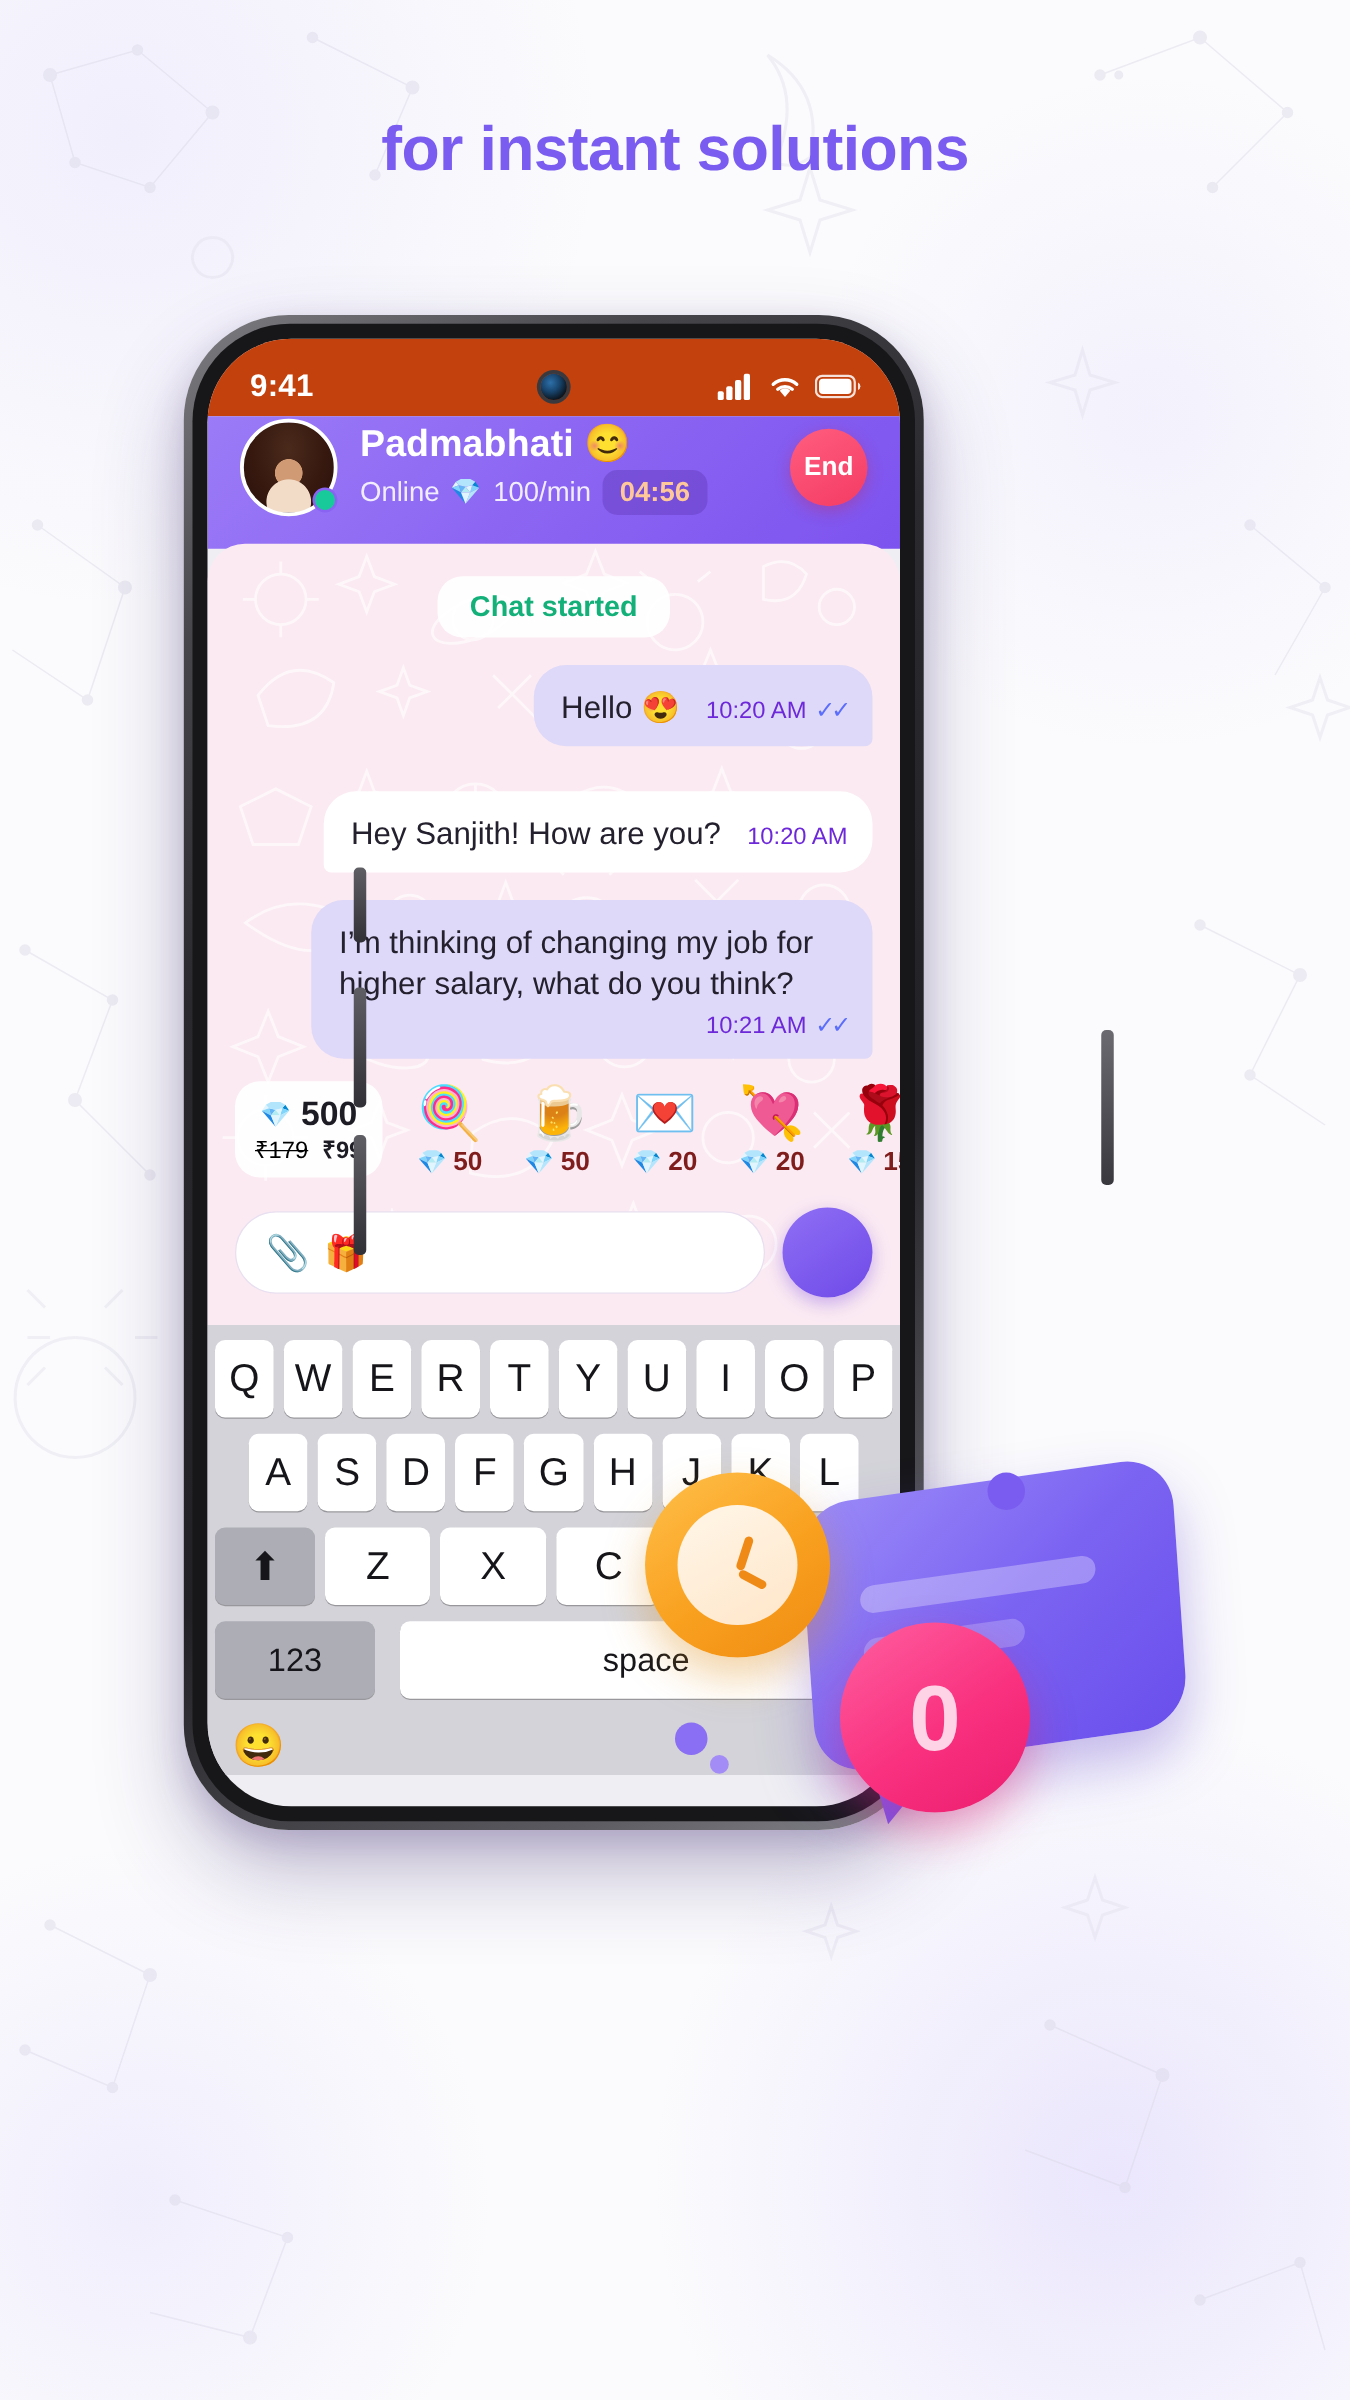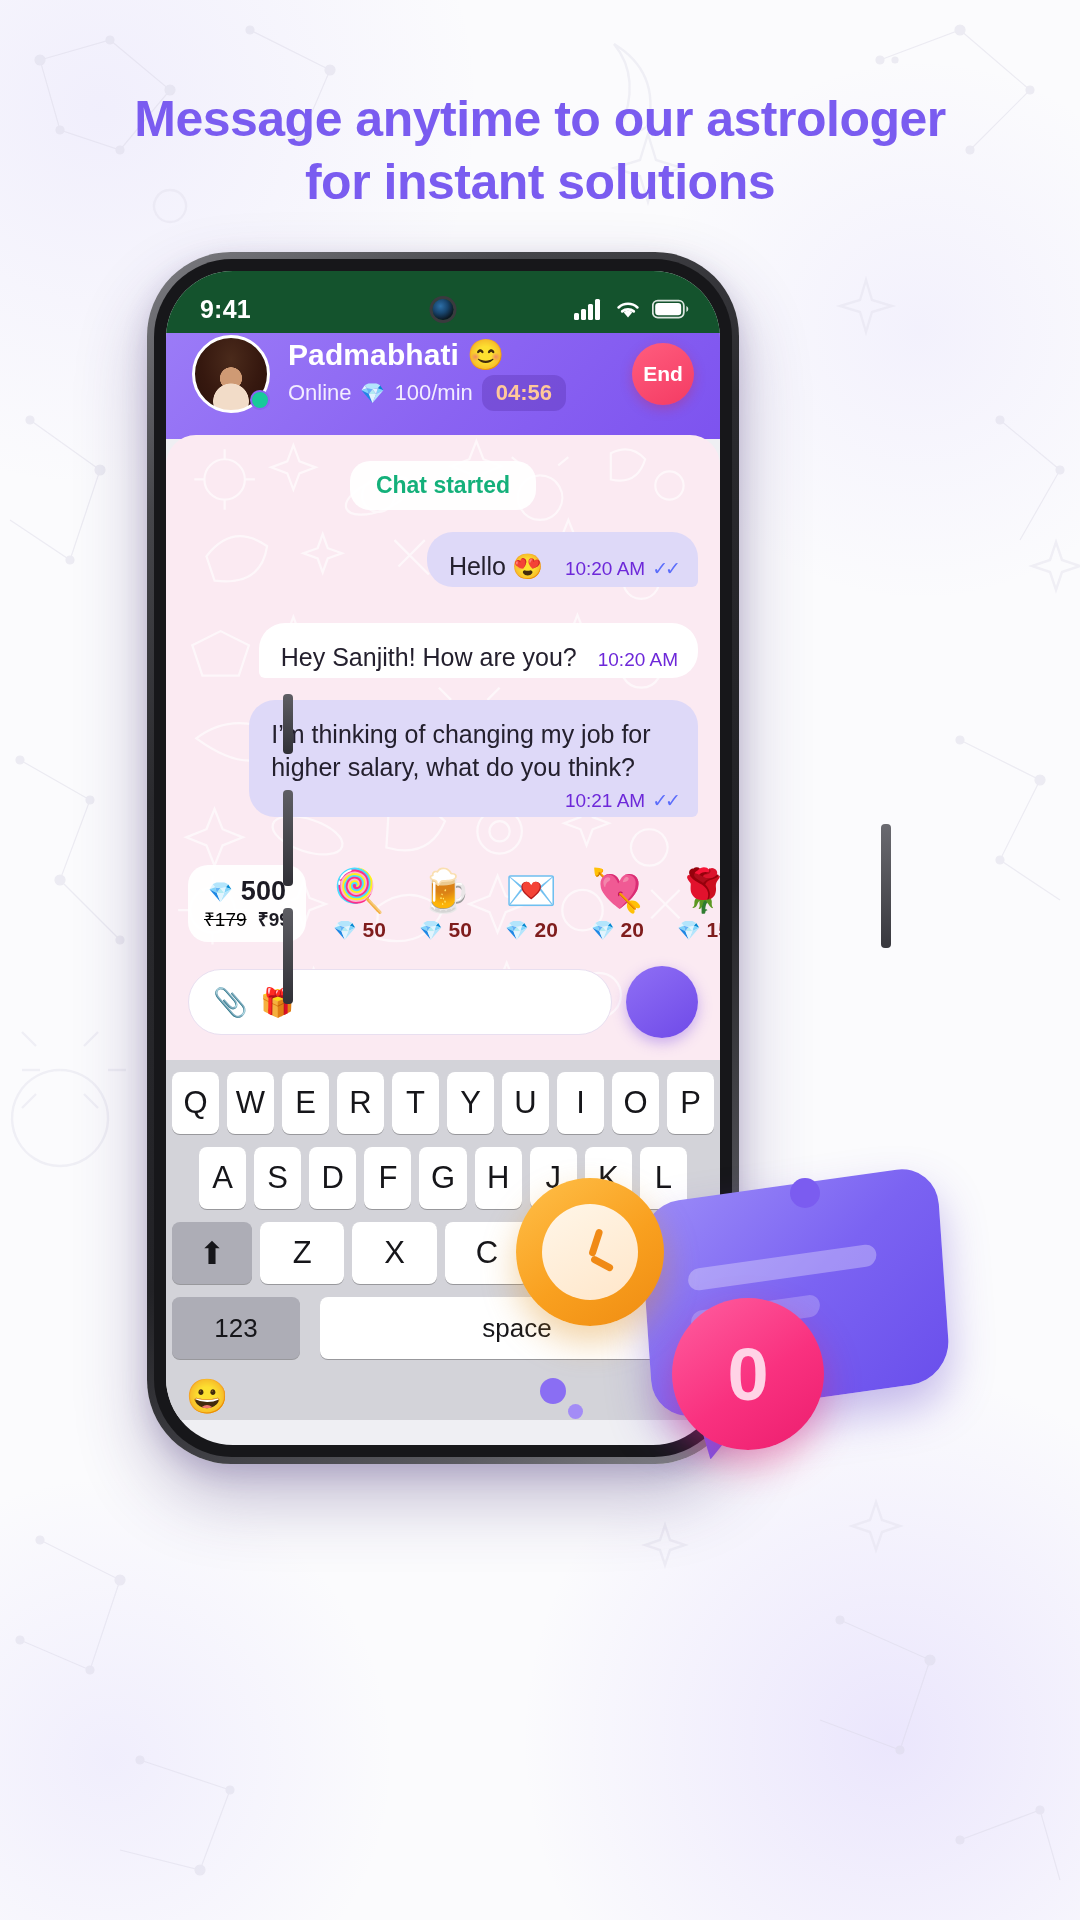--- a/index.html
+++ b/index.html
@@ -69,21 +69,21 @@
   .btn-side { position:absolute; background:linear-gradient(180deg,#5e5e64,#303036); border-radius:4px; z-index:6; }
   .btn-mute  { left:136px; top:442px;  width:10px; height:60px; }
   .btn-volup { left:136px; top:538px;  width:10px; height:96px; }
   .btn-voldn { left:136px; top:656px;  width:10px; height:96px; }
   .btn-power { left:734px; top:572px;  width:10px; height:124px;
                background:linear-gradient(180deg,#6a6a70,#38383e); }
 
   
   .statusbar {
     position:relative; height:62px;
-    background:#14532d;
+    background:#c2410c;
     display:flex; align-items:center; justify-content:space-between;
     padding:14px 30px 0 34px;
   }
   .sb-time { color:#fff; font-size:25px; font-weight:700; letter-spacing:.2px; }
   .sb-right { display:flex; align-items:center; gap:10px; }
   .camera {
     position:absolute; left:50%; top:28px; transform:translateX(-50%);
     width:21px; height:21px; border-radius:50%;
     background:radial-gradient(circle at 38% 34%, #2d6fa8 0%, #18456e 38%, #0d1a26 70%, #000 100%);
     box-shadow:0 0 0 3px #3a3a3e;
@@ -150,21 +150,21 @@
     background:rgba(255,255,255,.92);
     color:#14b07a; font-size:23px; font-weight:600;
     padding:11px 26px; border-radius:20px;
   }
 
   .msg-row { display:flex; position:relative; z-index:2; margin-top:22px; }
   .msg-row.out { justify-content:flex-end; }
   .msg-row.in  { justify-content:flex-end;margin-top:36px; }
   .bubble {
     max-width:88%;
-    padding:18px 20px 4px 22px;
+    padding:18px 20px 14px 22px;
     font-size:25px; line-height:1.32; color:#24202e;
     position:relative;
   }
   .bubble.out {
     background:#ded9f8;
     border-radius:26px 26px 6px 26px;
   }
   .bubble.in {
     background:#ffffff;
     border-radius:26px 26px 26px 6px;
@@ -376,21 +376,20 @@
       <path d="M1050 560 l6 -18 l6 18 l18 6 l-18 6 l-6 18 l-6 -18 l-18 -6 z"></path>
       <path d="M170 190 a16 16 0 1 0 0.1 0"></path>
       <path d="M168 300 a10 10 0 1 0 0.1 0"></path>
       <path d="M870 1520 l6 -18 l6 18 l18 6 l-18 6 l-6 18 l-6 -18 l-18 -6 z"></path>
       <path d="M660 1540 l5 -15 l5 15 l15 5 l-15 5 l-5 15 l-5 -15 l-15 -5 z"></path>
     </g>
   </svg>
 </div>
 
 <div class="headline">
-  <span>Message anytime to our astrologer</span>
   <span class="l2">for instant solutions</span>
 </div>
 
 <div class="phone">
 
   <div class="btn-side btn-mute"></div>
   <div class="btn-side btn-volup"></div>
   <div class="btn-side btn-voldn"></div>
   <div class="btn-side btn-power"></div>
 

